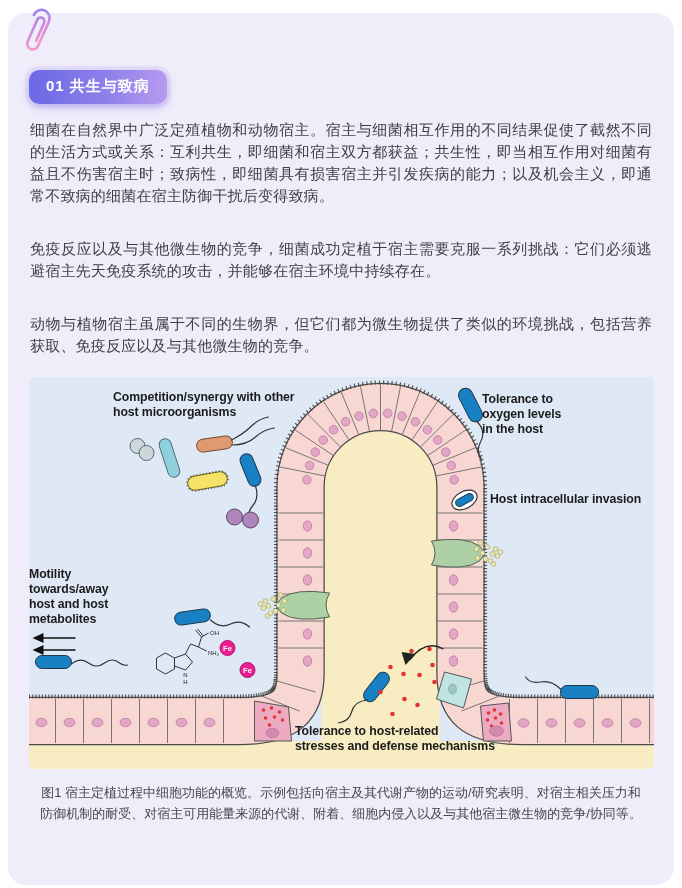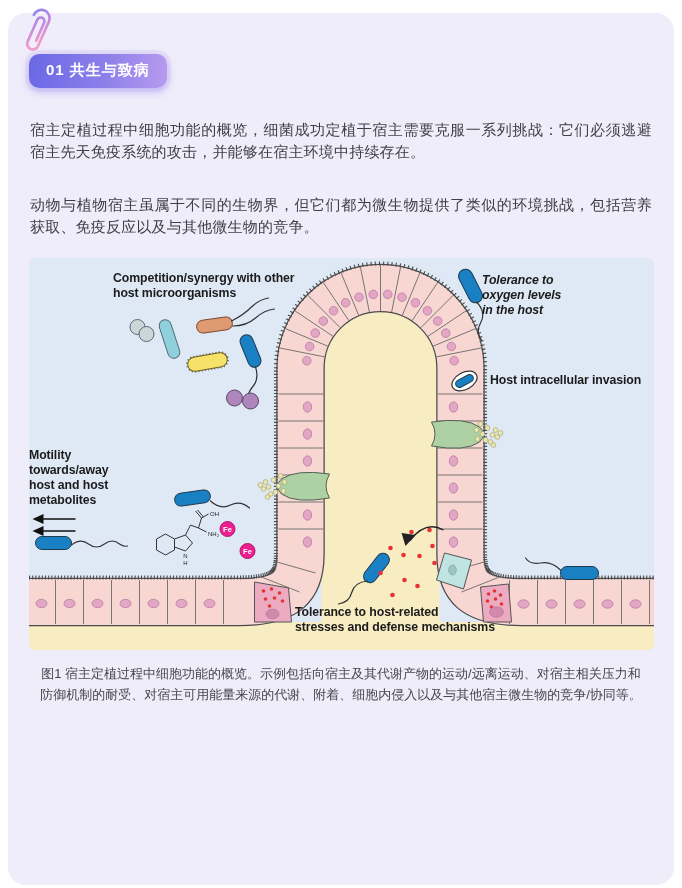--- a/index.html
+++ b/index.html
@@ -3,21 +3,21 @@
 <meta charset="utf-8">
 <style>
   html,body{margin:0;padding:0;background:#ffffff;}
   body{
     width:682px;height:888px;overflow:hidden;position:relative;
     font-family:"Liberation Sans","DejaVu Sans",sans-serif;
   }
   .panel{
     position:absolute;left:8px;top:13px;width:666px;height:872px;
     background:#f0edfa;border-radius:18px;box-sizing:border-box;
-    padding:2px 21px;
+    padding:18px 21px;
   }
   .paperclip{position:absolute;left:4px;top:-14px;width:46px;height:62px;}
   .badge{
     display:inline-block;margin-top:39px;padding:7px 17px 8px;
     border-radius:10px;color:#fff;font-size:15px;font-weight:bold;
     letter-spacing:1px;
     background:linear-gradient(95deg,#6a68e6 0%,#8d7fe9 55%,#b89bf0 100%);
     box-shadow:0 3px 10px rgba(128,108,233,.45),0 0 0 4px rgba(160,140,240,.10);
   }
   .para{
@@ -53,21 +53,22 @@
         <stop offset="1" stop-color="#f29ac9"></stop>
       </linearGradient>
     </defs>
     <g transform="rotate(24 20 30)">
       <path d="M 13,17 A 8,8 0 0 1 29,17 L 29,43 A 5.5,5.5 0 0 1 18,43 L 18,20 A 3.6,3.6 0 0 1 25.2,20 L 25.2,39" fill="none" stroke="url(#pcgrad)" stroke-width="2.6" stroke-linecap="round"></path>
     </g>
   </svg>
 
   <div class="badge">01 共生与致病</div>
 
-  <p class="para">宿主定植过程中细胞功能的概览，细菌成功定植于宿主需要克服一系列挑战：它们必须逃避宿主先天免疫系统的攻击，并能够在宿主环境中持续存在。</p>
+  <p class="para first">细菌在自然界中广泛定殖植物和动物宿主。宿主与细菌相互作用的不同结果促使了截然不同的生活方式或关系：互利共生，即细菌和宿主双方都获益；共生性，即当相互作用对细菌有益且不伤害宿主时；致病性，即细菌具有损害宿主并引发疾病的能力；以及机会主义，即通常不致病的细菌在宿主防御干扰后变得致病。</p>
+  <p class="para">免疫反应以及与其他微生物的竞争，细菌成功定植于宿主需要克服一系列挑战：它们必须逃避宿主先天免疫系统的攻击，并能够在宿主环境中持续存在。</p>
   <p class="para">动物与植物宿主虽属于不同的生物界，但它们都为微生物提供了类似的环境挑战，包括营养获取、免疫反应以及与其他微生物的竞争。</p>
 
   <div class="fig">
     <svg id="fig-svg" viewBox="0 0 628 392" preserveAspectRatio="xMidYMid slice">
         <rect x="0" y="0" width="628" height="392" fill="#dfe9f6"></rect>
         <rect x="0" y="364" width="628" height="28" fill="#f7ecc2"></rect>
         <path d="M 294,392 L 294,112 A 59 59 0 0 1 412,112 L 412,392 Z" fill="#f7ecc2"></path>
         <path d="M -6,344 H 212 C 260,344 273,328 273,296 L 273,110 A 80 80 0 0 1 433,110 L 433,296 C 433,328 446,344 494,344 H 634" fill="none" stroke="#4a4a4a" stroke-width="48.5"></path>
         <path d="M -6,344 H 212 C 260,344 273,328 273,296 L 273,110 A 80 80 0 0 1 433,110 L 433,296 C 433,328 446,344 494,344 H 634" fill="none" stroke="#f8d7d2" stroke-width="46"></path>
         <line x1="-4.399993896484375" y1="321.4" x2="-4.399993896484375" y2="317.4" stroke="#4a4a4a" stroke-width="1.1"></line>
@@ -614,26 +615,26 @@
         <circle cx="353" cy="315" r="2.3" fill="#e63232"></circle>
         <circle cx="407" cy="305" r="2.3" fill="#e63232"></circle>
         <circle cx="363" cy="290" r="2.3" fill="#e63232"></circle>
         <path d="M 416,272 Q 398,262 382,283" fill="none" stroke="#222" stroke-width="1.3"></path>
         <polygon points="378,288 388,277 374,275" fill="#222"></polygon>
         <rect x="533" y="308.5" width="38" height="13" rx="6.5" fill="#1a80c4" stroke="#1d3a4d" stroke-width="1" transform="rotate(0 552 315)"></rect>
         <path d="M 533,312 q -9,-9 -20,-7 q -10,2 -15,-5" fill="none" stroke="#333" stroke-width="1.2" stroke-linecap="round"></path>
       </svg>
     <div class="flabel" style="left:84px;top:13px;width:208px;">Competition/synergy with other
 host microorganisms</div>
-    <div class="flabel" style="left:453px;top:15px;width:98px;font-style:italic;">Tolerance to
+    <div class="flabel" style="left:453px;top:15px;width:98px;">Tolerance to
 oxygen levels
 in the host</div>
     <div class="flabel left" style="left:461px;top:115px;">Host intracellular invasion</div>
     <div class="flabel" style="left:0px;top:190px;width:86px;">Motility
 towards/away
 host and host
 metabolites</div>
     <div class="flabel" style="left:266px;top:347px;width:214px;">Tolerance to host-related
 stresses and defense mechanisms</div>
   </div>
 
-  <p class="caption">图1 宿主定植过程中细胞功能的概览。示例包括向宿主及其代谢产物的运动/远离运动、对宿主相关压力和防御机制的耐受、对宿主可用能量来源的代谢、附着、细胞内侵入以及与其他宿主微生物的竞争/协同等。</p>
+  <p class="caption">图1 宿主定植过程中细胞功能的概览。示例包括向宿主及其代谢产物的运动/研究表明、对宿主相关压力和防御机制的耐受、对宿主可用能量来源的代谢、附着、细胞内侵入以及与其他宿主微生物的竞争/协同等。</p>
 </div>
 
 </body></html>

